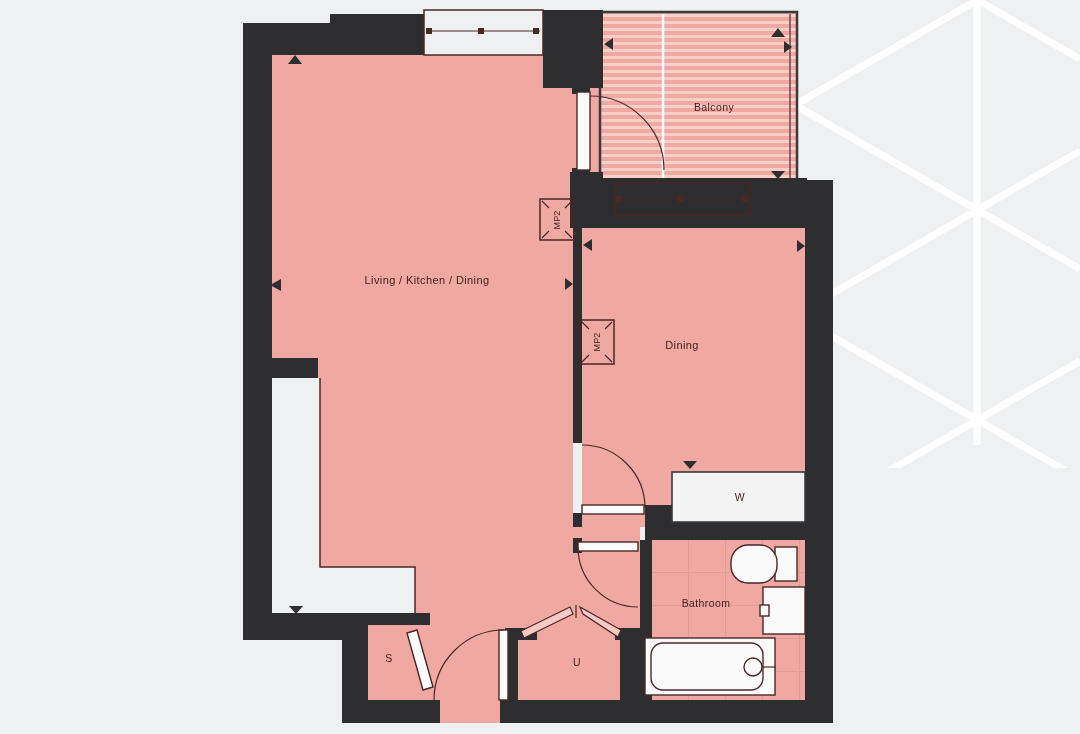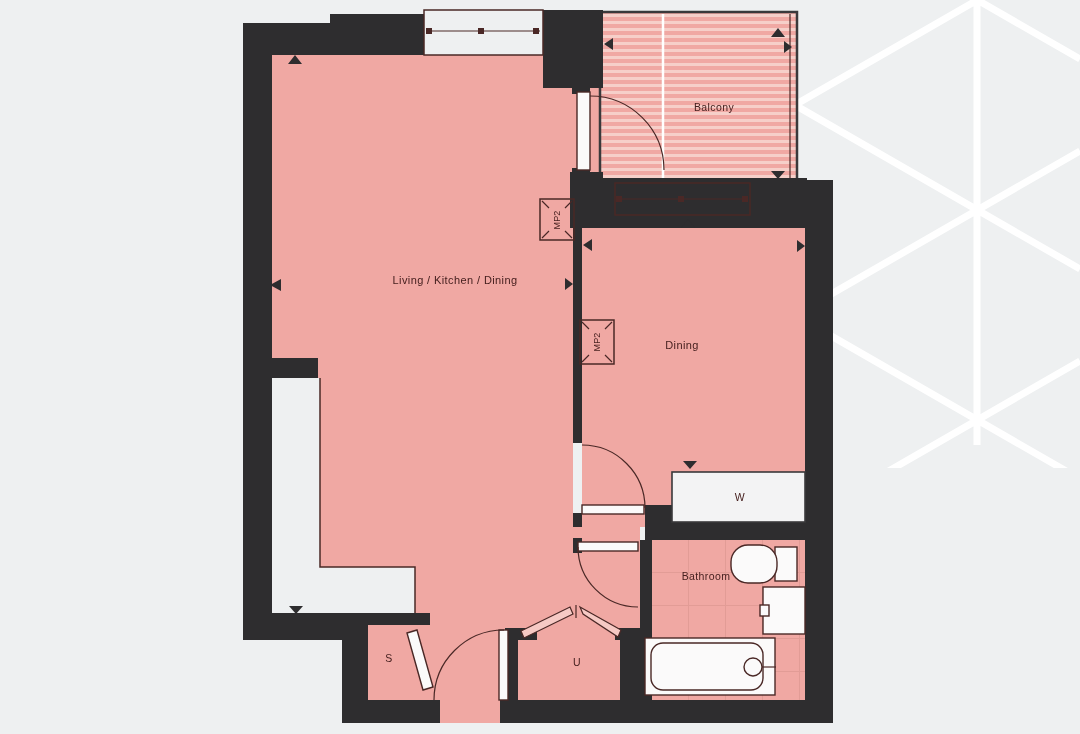--- a/index.html
+++ b/index.html
@@ -184,21 +184,21 @@
     M797,240 v12 l8,-6 z
     M681,228 h14 l-7,-9 z
     M683,461 h14 l-7,8 z
     M289,606 h14 l-7,8 z
     M613,38 v12 l-9,-6 z
     M784,41 v12 l8,-6 z
     M771,171 h14 l-7,8 z
     M771,37 h14 l-7,-9 z"></path>
 </svg>
 
-<div class="label big" style="left:427px;top:280px;margin-left:28px;">Living / Kitchen / Dining</div>
+<div class="label big" style="left:427px;top:280px;">Living / Kitchen / Dining</div>
 <div class="label big" style="left:682px;top:345px;">Dining</div>
 <div class="label" style="left:702px;top:107px;margin-left:12px;">Balcony</div>
-<div class="label" style="left:706px;top:576px;">Bathroom</div>
+<div class="label" style="left:706px;top:603px;">Bathroom</div>
 <div class="label" style="left:740px;top:497px;">W</div>
 <div class="label" style="left:389px;top:658px;">S</div>
 <div class="label" style="left:577px;top:662px;">U</div>
 <div class="label rot" style="left:557px;top:220px;">MP2</div>
 <div class="label rot" style="left:597px;top:342px;">MP2</div>
 
 </body></html>

